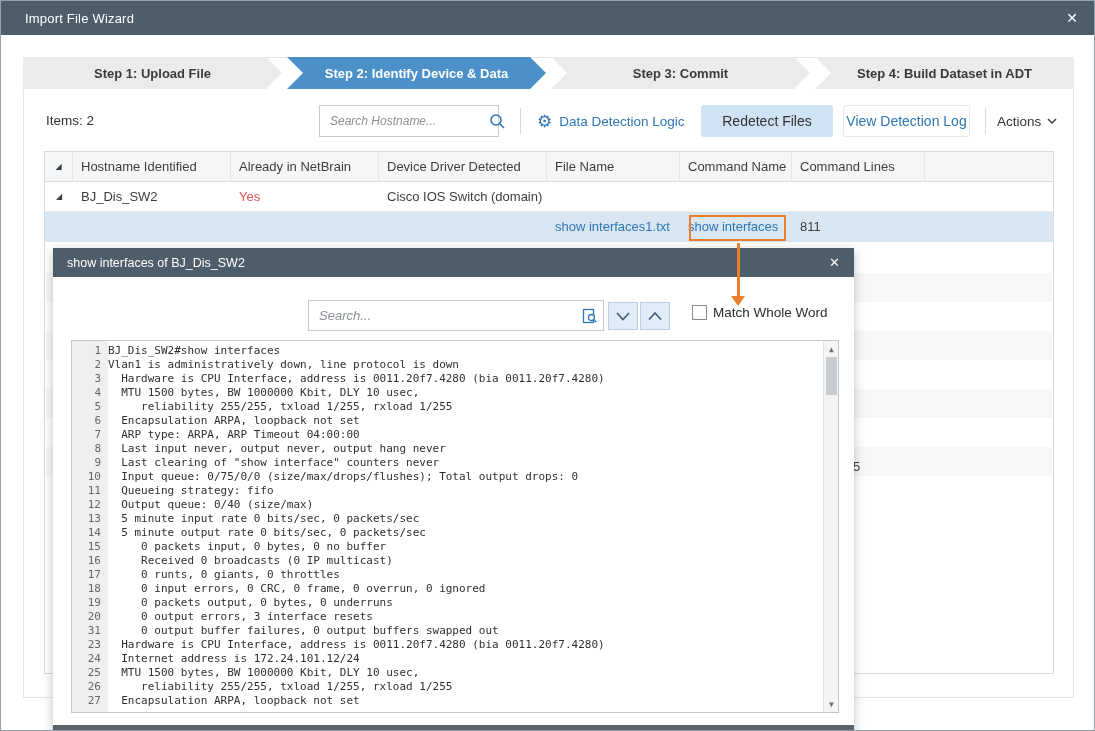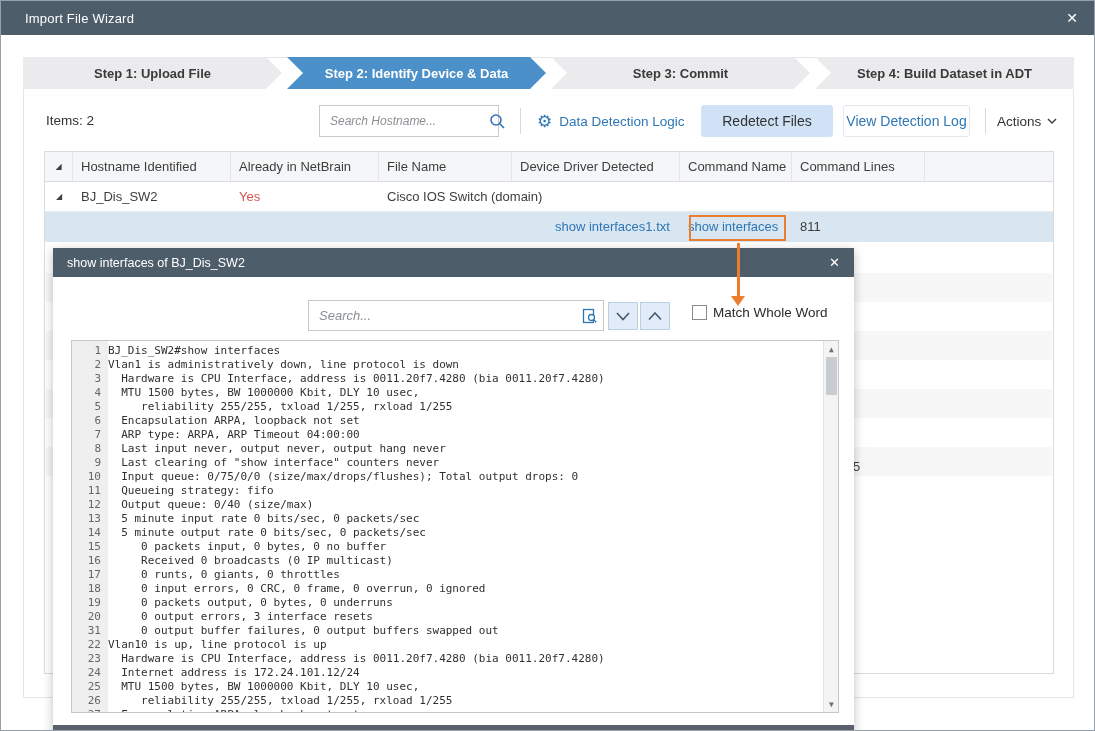--- a/index.html
+++ b/index.html
@@ -148,22 +148,22 @@
       </svg>
   </div>
 
   <div class="table">
     <div class="trow thead" id="thead">
         <div class="cell exp" style="width: 28px;">
           <span class="exp-icon">◢</span>
         </div>
         <div class="cell" style="width: 158px;">Hostname Identified</div>
         <div class="cell" style="width: 148px;">Already in NetBrain</div>
+        <div class="cell" style="width: 168px;">Device Driver Detected</div>
         <div class="cell" style="width: 133px;">File Name</div>
-        <div class="cell" style="width: 168px;">Device Driver Detected</div>
         <div class="cell" style="width: 112px;">Command Name</div>
         <div class="cell" style="width: 133px;">Command Lines</div>
         <div class="cell" style="flex: 1 1 0%;"></div>
       </div>
 
     <div class="trow device-row">
       <div class="cell exp" style="width:28px">
           <span class="exp-icon">◢</span>
         </div>
       <div class="cell" style="width:158px">BJ_Dis_SW2</div>
@@ -313,24 +313,20 @@
           </div>
           <div class="cl">
             <span class="cl-n">20</span>
             <span class="cl-t">     0 output errors, 3 interface resets</span>
           </div>
           <div class="cl">
             <span class="cl-n">31</span>
             <span class="cl-t">     0 output buffer failures, 0 output buffers swapped out</span>
           </div>
           <div class="cl">
-            <span class="cl-n">22</span>
-            <span class="cl-t">Vlan10 is up, line protocol is up</span>
-          </div>
-          <div class="cl">
             <span class="cl-n">23</span>
             <span class="cl-t">  Hardware is CPU Interface, address is 0011.20f7.4280 (bia 0011.20f7.4280)</span>
           </div>
           <div class="cl">
             <span class="cl-n">24</span>
             <span class="cl-t">  Internet address is 172.24.101.12/24</span>
           </div>
           <div class="cl">
             <span class="cl-n">25</span>
             <span class="cl-t">  MTU 1500 bytes, BW 1000000 Kbit, DLY 10 usec,</span>

